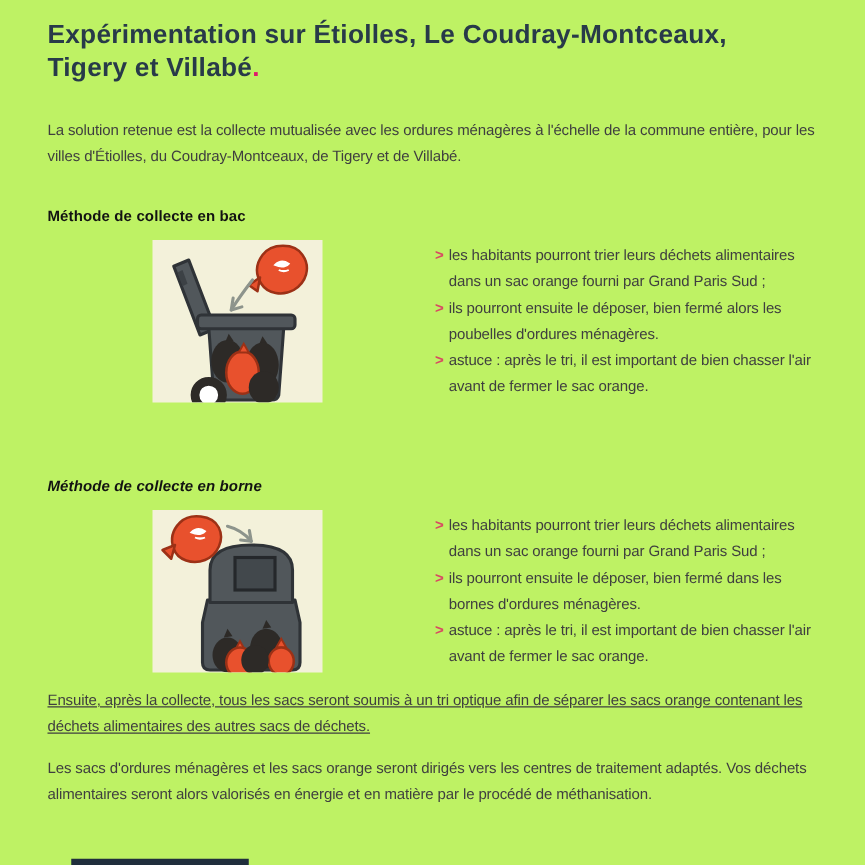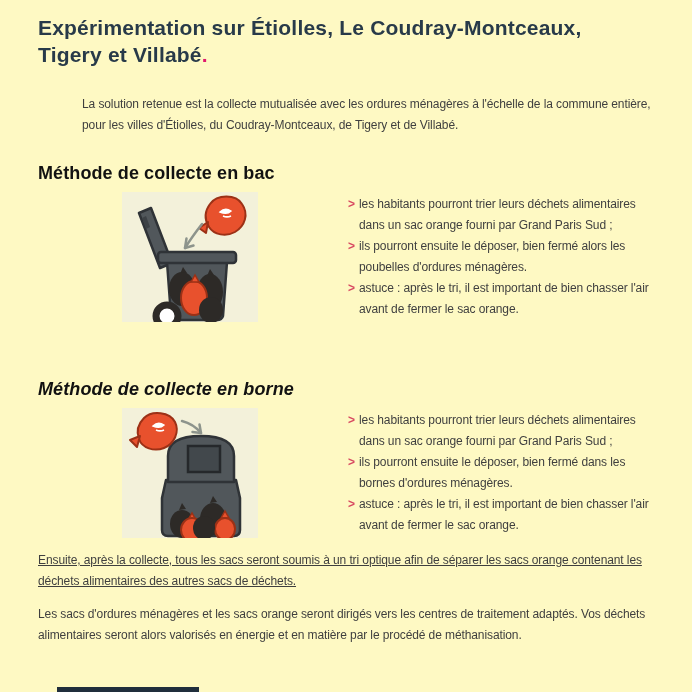--- a/index.html
+++ b/index.html
@@ -1,29 +1,29 @@
 <!DOCTYPE html>
 <html><head>
 <meta charset="utf-8">
 <style>
   * { margin:0; padding:0; box-sizing:border-box; }
   html,body { width:692px; height:692px; background:#ffffff; overflow:hidden;
               font-family:"Liberation Sans","DejaVu Sans",sans-serif; }
-  .page { position:relative; width:692px; height:692px; background:#fef9c3;
+  .page { position:relative; width:692px; height:692px; background:#bef264;
           padding:14px 30px 0 38px; }
 
   h1.page-title { font-size:21px; line-height:27px; font-weight:800;
                   color:#283a49; letter-spacing:.2px; max-width:600px; }
   h1.page-title .accent-dot { color:#e0186c; }
 
   p.body-text { font-size:12px; line-height:21px; color:#3f3f3f;
                 letter-spacing:-.1px; max-width:628px; }
-  .intro { margin-top:26px;margin-left:44px; }
+  .intro { margin-top:26px; }
 
-  h2.section-heading { font-size:18px; line-height:22px; font-weight:800;
+  h2.section-heading { font-size:12px; line-height:22px; font-weight:800;
                        color:#121212; letter-spacing:.1px; }
   .h2-bac   { margin-top:26px; }
   .h2-borne { margin-top:56px;font-style:italic; }
   .h2-sac   { margin-top:40px; }
 
   .media-row { display:flex; align-items:flex-start; margin-top:8px; }
   .illus { width:136px; height:130px; background:#f3f1da; margin-left:84px;
            flex:0 0 auto; overflow:hidden; }
   .illus svg { display:block; }
 

